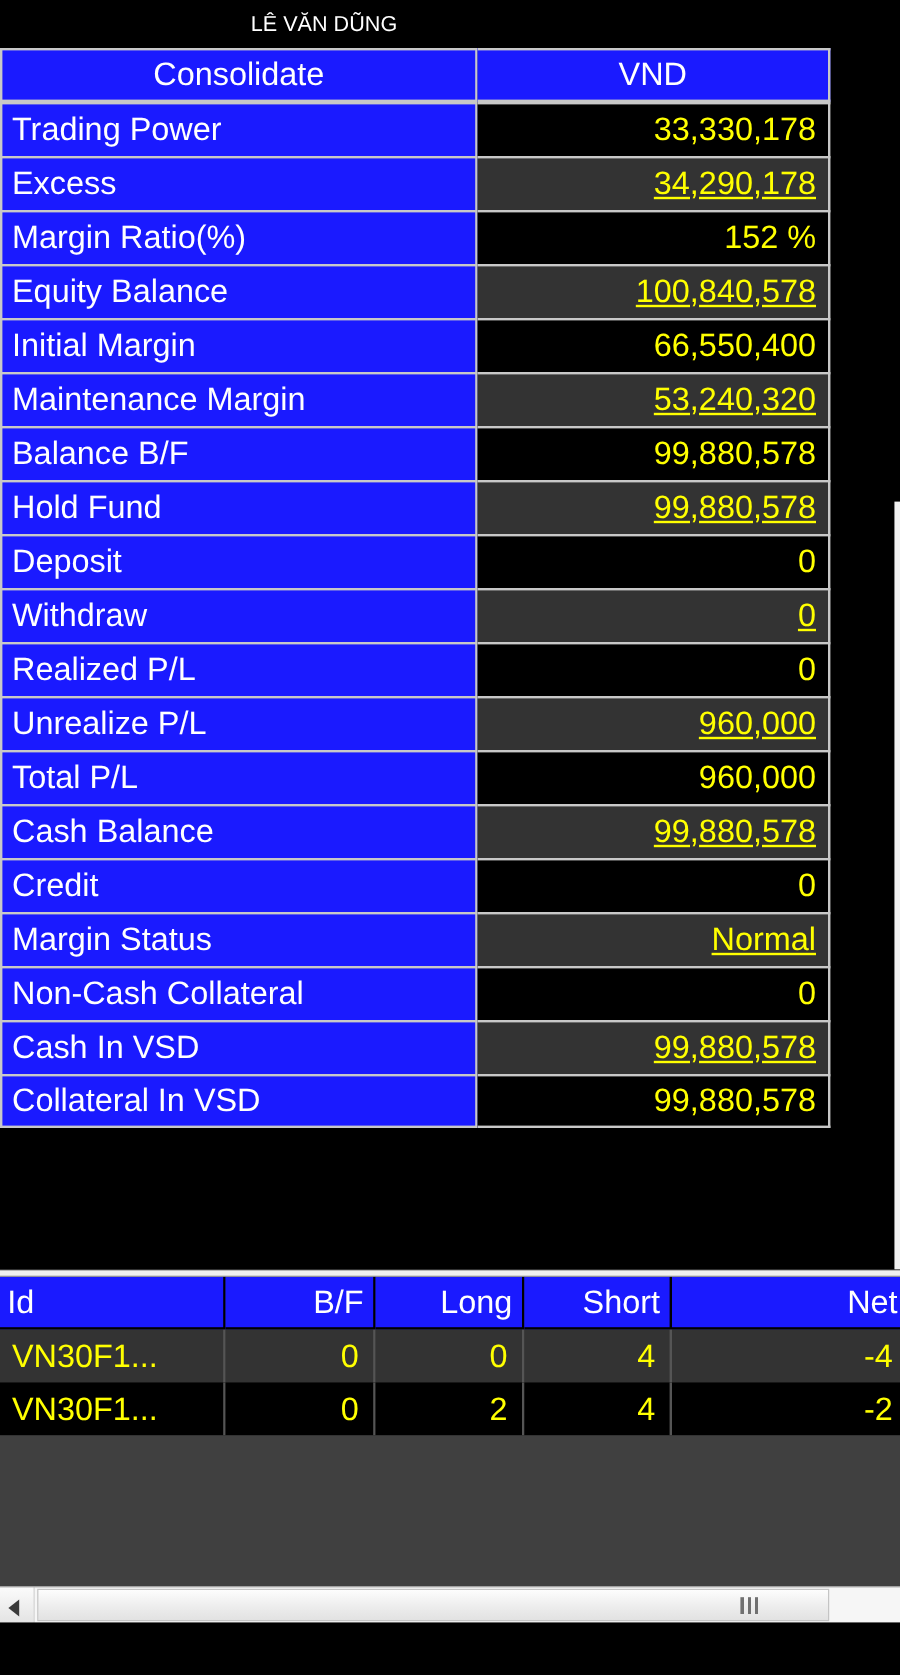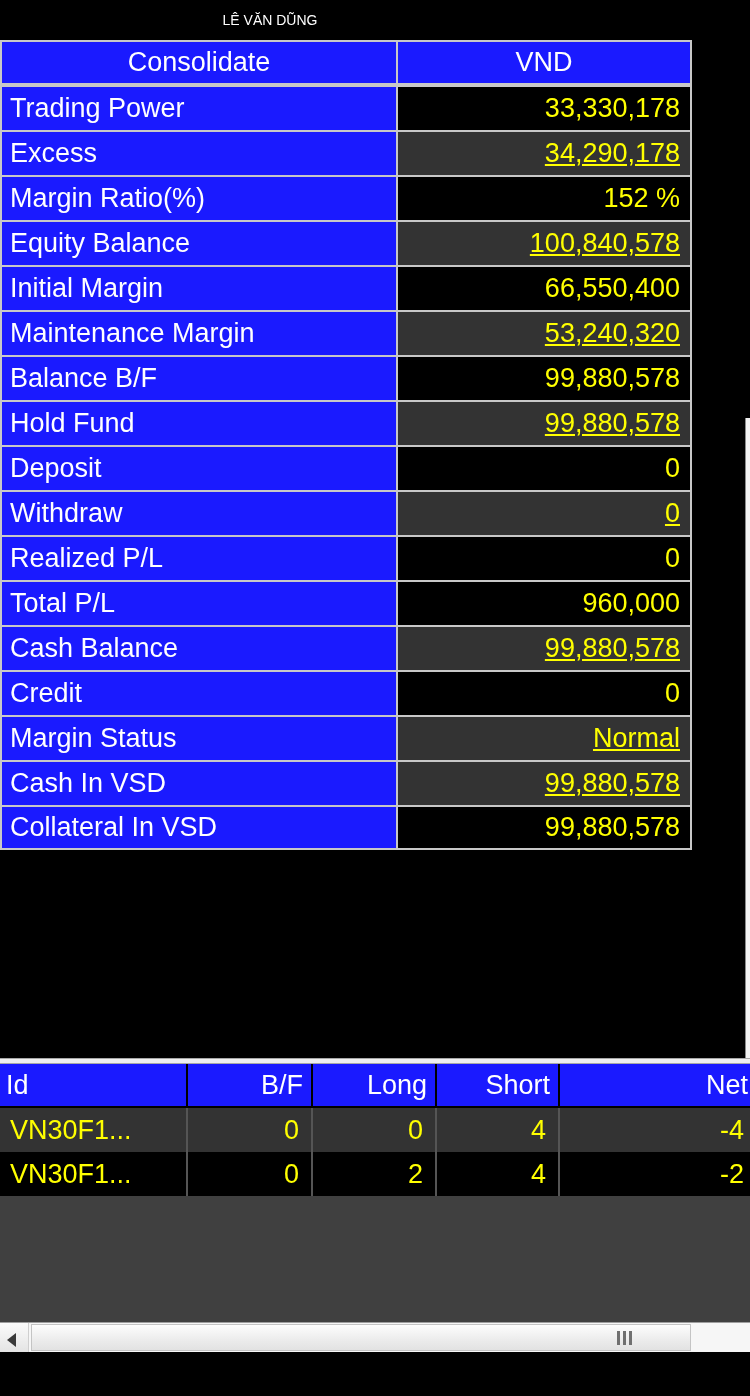--- a/index.html
+++ b/index.html
@@ -13,21 +13,21 @@
     overflow: hidden;
     font-family: "Liberation Sans", sans-serif;
     -webkit-font-smoothing: none;
   }
 
   
   #account-title {
     height: 40px;
     background: #000000;
     color: #ffffff;
-    font-size: 14px;
+    font-size: 18px;
     line-height: 40px;
     text-align: center;
     padding-right: 210px;
     box-sizing: border-box;
     white-space: nowrap;
     overflow: hidden;
   }
 
   
   #summary-panel {
@@ -271,35 +271,43 @@
         <td class="row-value">0</td>
       </tr>
       <tr class="even">
         <th class="row-label">Withdraw</th>
         <td class="row-value">0</td>
       </tr>
       <tr class="odd">
         <th class="row-label">Realized P/L</th>
         <td class="row-value">0</td>
       </tr>
+      <tr class="even">
+        <th class="row-label">Unrealize P/L</th>
+        <td class="row-value">960,000</td>
+      </tr>
       <tr class="odd">
         <th class="row-label">Total P/L</th>
         <td class="row-value">960,000</td>
       </tr>
       <tr class="even">
         <th class="row-label">Cash Balance</th>
         <td class="row-value">99,880,578</td>
       </tr>
       <tr class="odd">
         <th class="row-label">Credit</th>
         <td class="row-value">0</td>
       </tr>
       <tr class="even">
         <th class="row-label">Margin Status</th>
         <td class="row-value">Normal</td>
+      </tr>
+      <tr class="odd">
+        <th class="row-label">Non-Cash Collateral</th>
+        <td class="row-value">0</td>
       </tr>
       <tr class="even">
         <th class="row-label">Cash In VSD</th>
         <td class="row-value">99,880,578</td>
       </tr>
       <tr class="odd">
         <th class="row-label">Collateral In VSD</th>
         <td class="row-value">99,880,578</td>
       </tr>
     </tbody>

